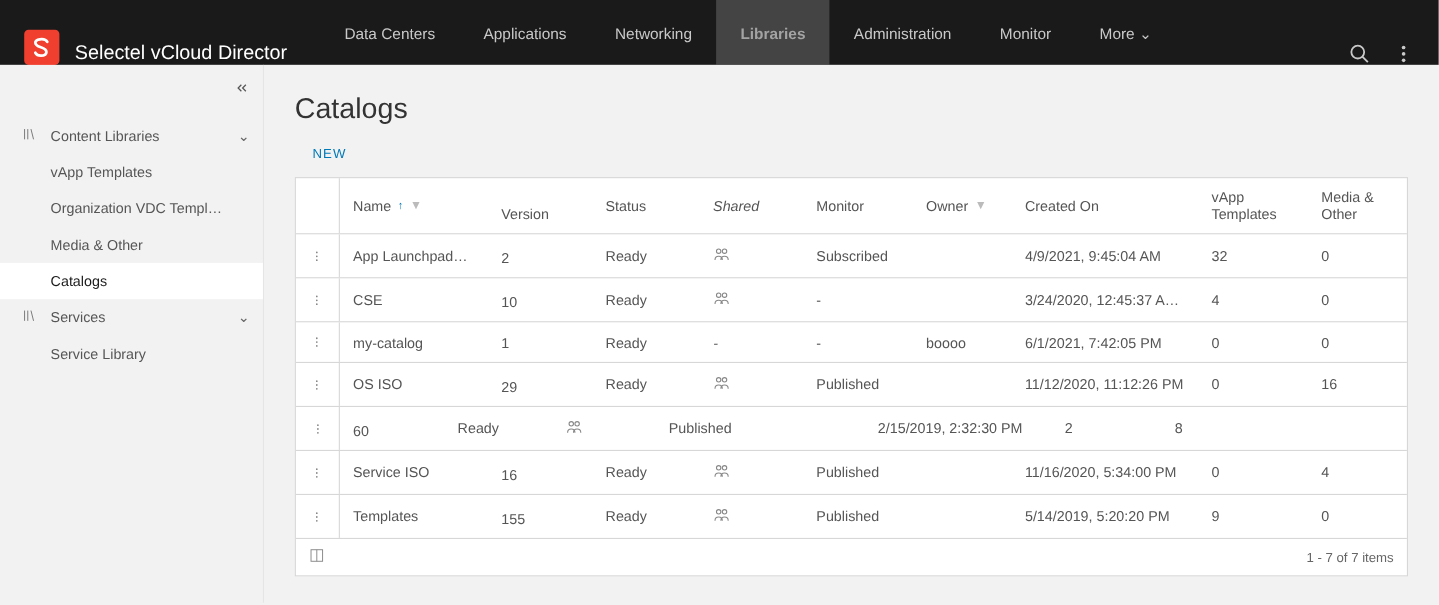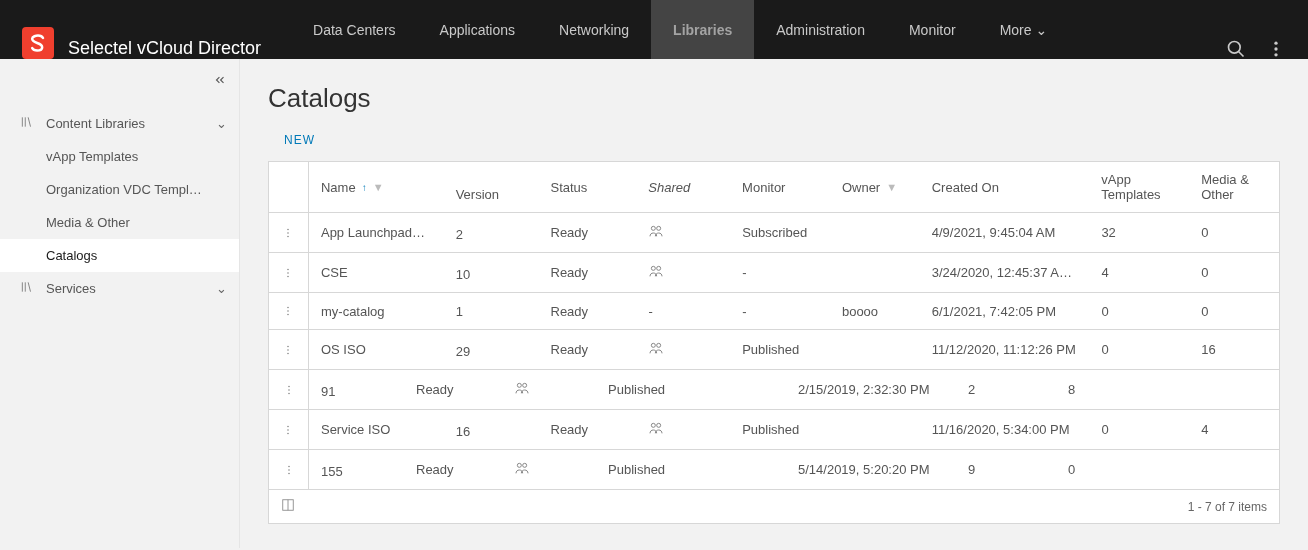--- a/index.html
+++ b/index.html
@@ -141,20 +141,21 @@
         <div class="side-item">Organization VDC Templ…</div>
         <div class="side-item">Media &amp; Other</div>
         <div class="side-item active">Catalogs</div>
         <div class="side-group-header">
           <span class="gicon"><svg viewBox="0 0 24 24">
               <path d="M4 4v16M9 4v16M14 4l4 16"></path>
             </svg></span>
           <span class="label">Services</span>
           <span class="exp">⌄</span>
         </div>
+        <div class="side-item">Service Library</div>
       </div>
   </div>
 
   <div class="content">
     <h1>Catalogs</h1>
     <div class="toolbar">
       <span class="btn-new">NEW</span>
     </div>
 
     <div class="grid">
@@ -301,21 +302,21 @@
             <div class="gc col-media">16</div>
           </div>
           <div class="grid-row">
             <div class="gc col-menu kebab-cell">
               <svg viewBox="0 0 24 24">
                 <circle cx="12" cy="5" r="1.6"></circle>
                 <circle cx="12" cy="12" r="1.6"></circle>
                 <circle cx="12" cy="19" r="1.6"></circle>
               </svg>
             </div>
-            <div class="gc col-version">91</div>
+            <div class="gc col-version">60</div>
             <div class="gc col-status">Ready</div>
             <div class="gc col-shared">
               <span><svg viewBox="0 0 24 24">
                   <circle cx="8" cy="8" r="3"></circle>
                   <circle cx="16" cy="8" r="3"></circle>
                   <path d="M3 20c0-3 2-5 5-5s5 2 5 5M11 20c0-3 2-5 5-5s5 2 5 5"></path>
                 </svg></span>
             </div>
             <div class="gc col-external">Published</div>
             <div class="gc col-owner"></div>
@@ -353,20 +354,23 @@
             <div class="gc col-vapp">0</div>
             <div class="gc col-media">4</div>
           </div>
           <div class="grid-row">
             <div class="gc col-menu kebab-cell">
               <svg viewBox="0 0 24 24">
                 <circle cx="12" cy="5" r="1.6"></circle>
                 <circle cx="12" cy="12" r="1.6"></circle>
                 <circle cx="12" cy="19" r="1.6"></circle>
               </svg>
+            </div>
+            <div class="gc col-name">
+              <span class="ellipsis">Templates</span>
             </div>
             <div class="gc col-version">155</div>
             <div class="gc col-status">Ready</div>
             <div class="gc col-shared">
               <span><svg viewBox="0 0 24 24">
                   <circle cx="8" cy="8" r="3"></circle>
                   <circle cx="16" cy="8" r="3"></circle>
                   <path d="M3 20c0-3 2-5 5-5s5 2 5 5M11 20c0-3 2-5 5-5s5 2 5 5"></path>
                 </svg></span>
             </div>

